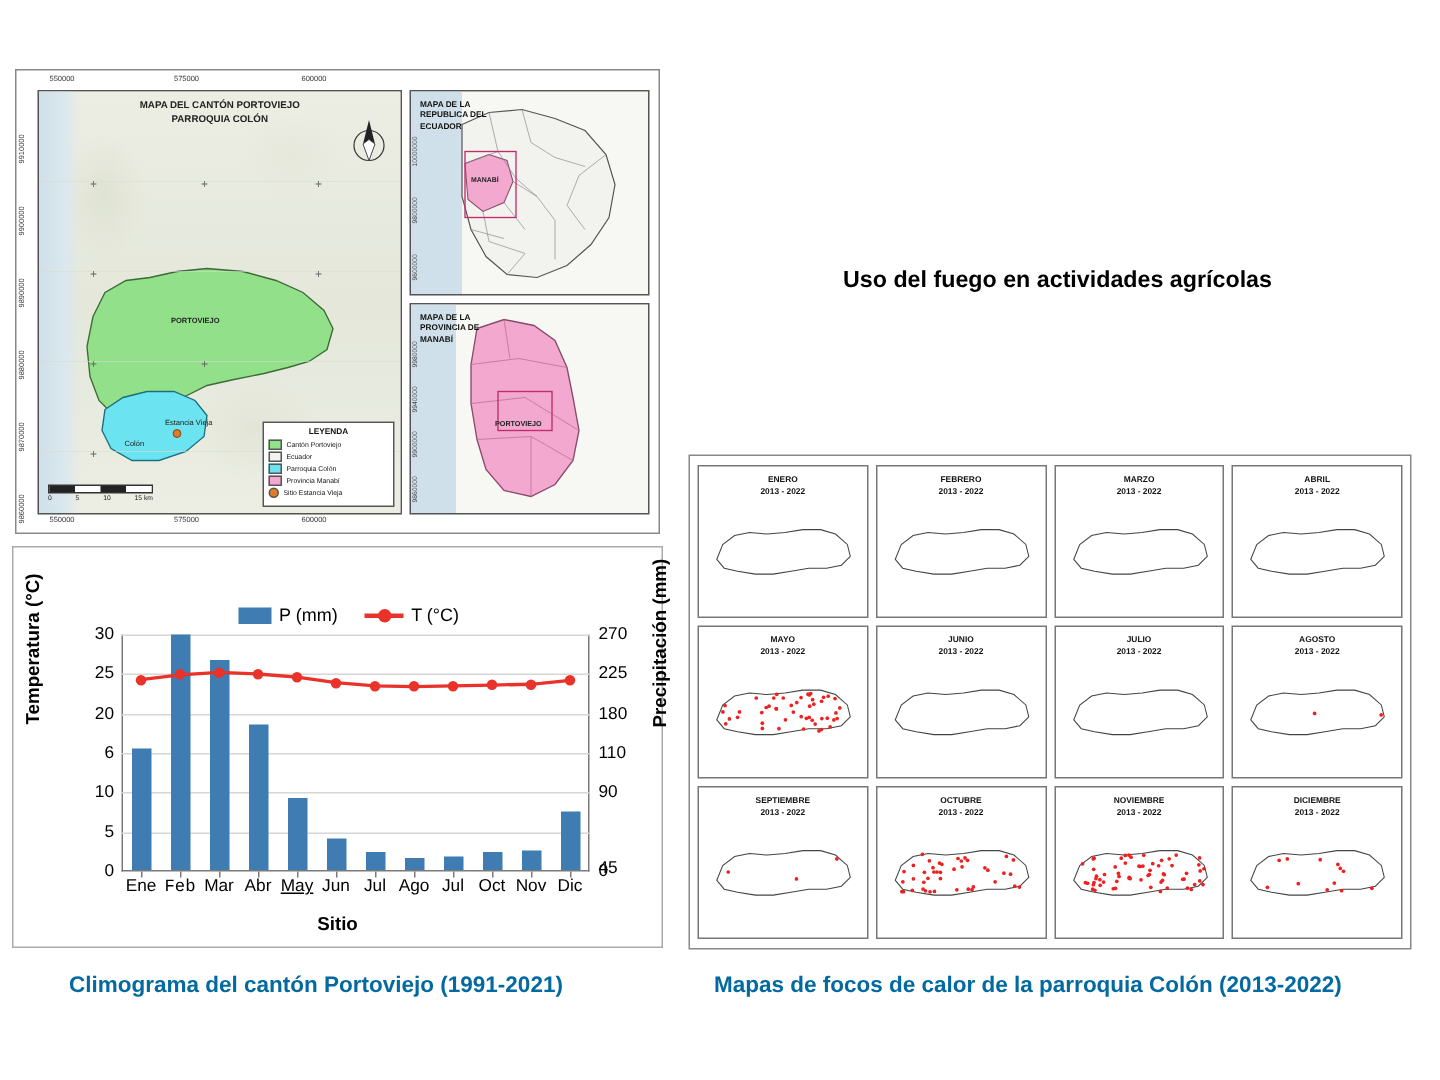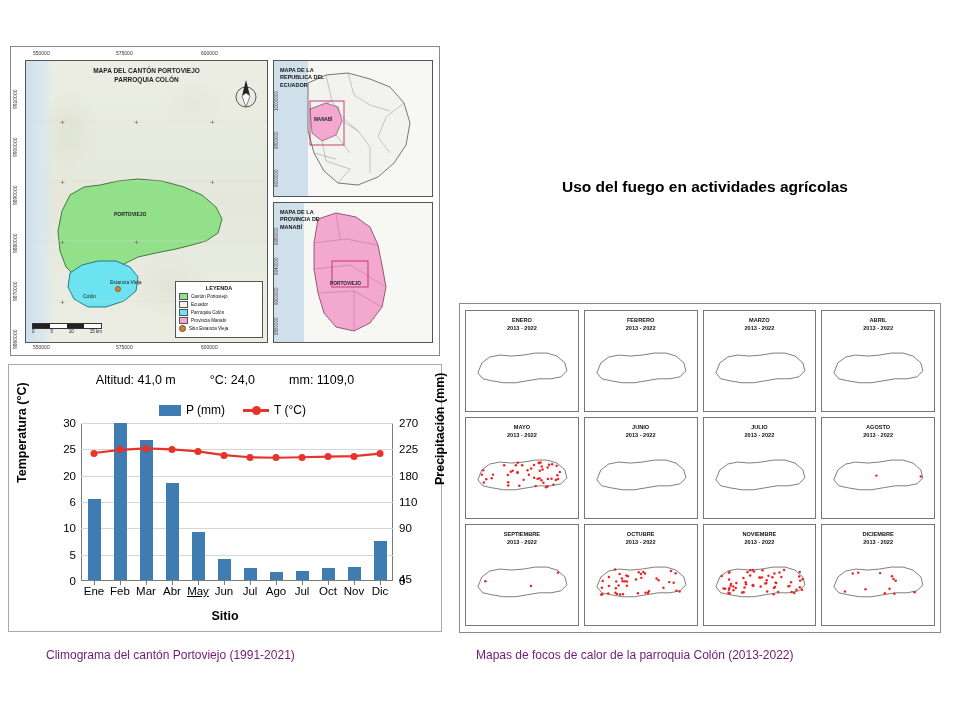--- a/index.html
+++ b/index.html
@@ -409,23 +409,23 @@
     font-size: 5.6px;
     font-weight: bold;
     color: #111;
     line-height: 1.45;
   }
   .heat-svg { position: absolute; left: 0; top: 0; }
 
   
   .caption {
     position: absolute;
-    font-size: 12px;
-    font-weight: normal;
-    color: #701a75;
+    font-size: 15px;
+    font-weight: bold;
+    color: #0369a1;
     white-space: nowrap;
   }
   #caption-left { left: 46px; top: 648px; }
   #caption-right { left: 476px; top: 648px; }
 </style>
 </head>
 <body>
 
 <div id="map-panel">
 
@@ -581,25 +581,20 @@
       <span style="top:132px">9860000</span>
       <span style="top:102px">9900000</span>
       <span style="top:72px">9940000</span>
       <span style="top:42px">9980000</span>
     </div>
   </div>
 </div>
 
 <div id="climogram">
 
-  <div class="clim-header">
-    <span>Altitud: 41,0 m</span>
-    <span>°C: 24,0</span>
-    <span>mm: 1109,0</span>
-  </div>
 
   <div class="clim-legend">
     <span class="item">
       <span class="leg-bar"></span>
       <span>P (mm)</span>
     </span>
     <span class="item">
       <span class="leg-line"></span>
       <span>T (°C)</span>
     </span>
@@ -667,21 +662,21 @@
         <div class="tdot" style="left: 195px; bottom: 119.74px; transform: translateX(-50%); background: rgb(232, 50, 42);"></div>
         <div class="tdot" style="left: 221px; bottom: 120.267px; transform: translateX(-50%); background: rgb(232, 50, 42);"></div>
         <div class="tdot" style="left: 247px; bottom: 120.793px; transform: translateX(-50%); background: rgb(232, 50, 42);"></div>
         <div class="tdot" style="left: 273px; bottom: 121.32px; transform: translateX(-50%); background: rgb(232, 50, 42);"></div>
         <div class="tdot" style="left: 299px; bottom: 123.953px; transform: translateX(-50%); background: rgb(232, 50, 42);"></div>
       </div>
     <div id="xticks">
         <div class="tick-mark-x" style="left: 13px;"></div>
         <div class="xt" style="left: 13px;">Ene</div>
         <div class="tick-mark-x" style="left: 39px;"></div>
-        <div class="xt" style="left: 39px;">Feb</div>
+        <div class="xt" style="left: 39px; font-family: Liberation Mono, monospace;">Feb</div>
         <div class="tick-mark-x" style="left: 65px;"></div>
         <div class="xt" style="left: 65px;">Mar</div>
         <div class="tick-mark-x" style="left: 91px;"></div>
         <div class="xt" style="left: 91px;">Abr</div>
         <div class="tick-mark-x" style="left: 117px;"></div>
         <div class="xt" style="left: 117px; text-decoration: underline;">May</div>
         <div class="tick-mark-x" style="left: 143px;"></div>
         <div class="xt" style="left: 143px;">Jun</div>
         <div class="tick-mark-x" style="left: 169px;"></div>
         <div class="xt" style="left: 169px;">Jul</div>

